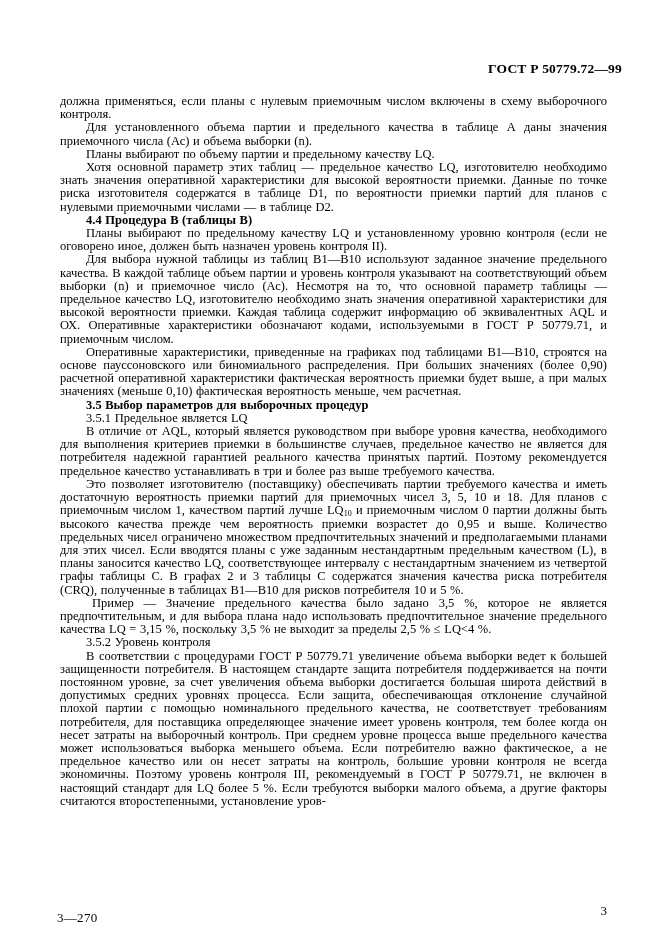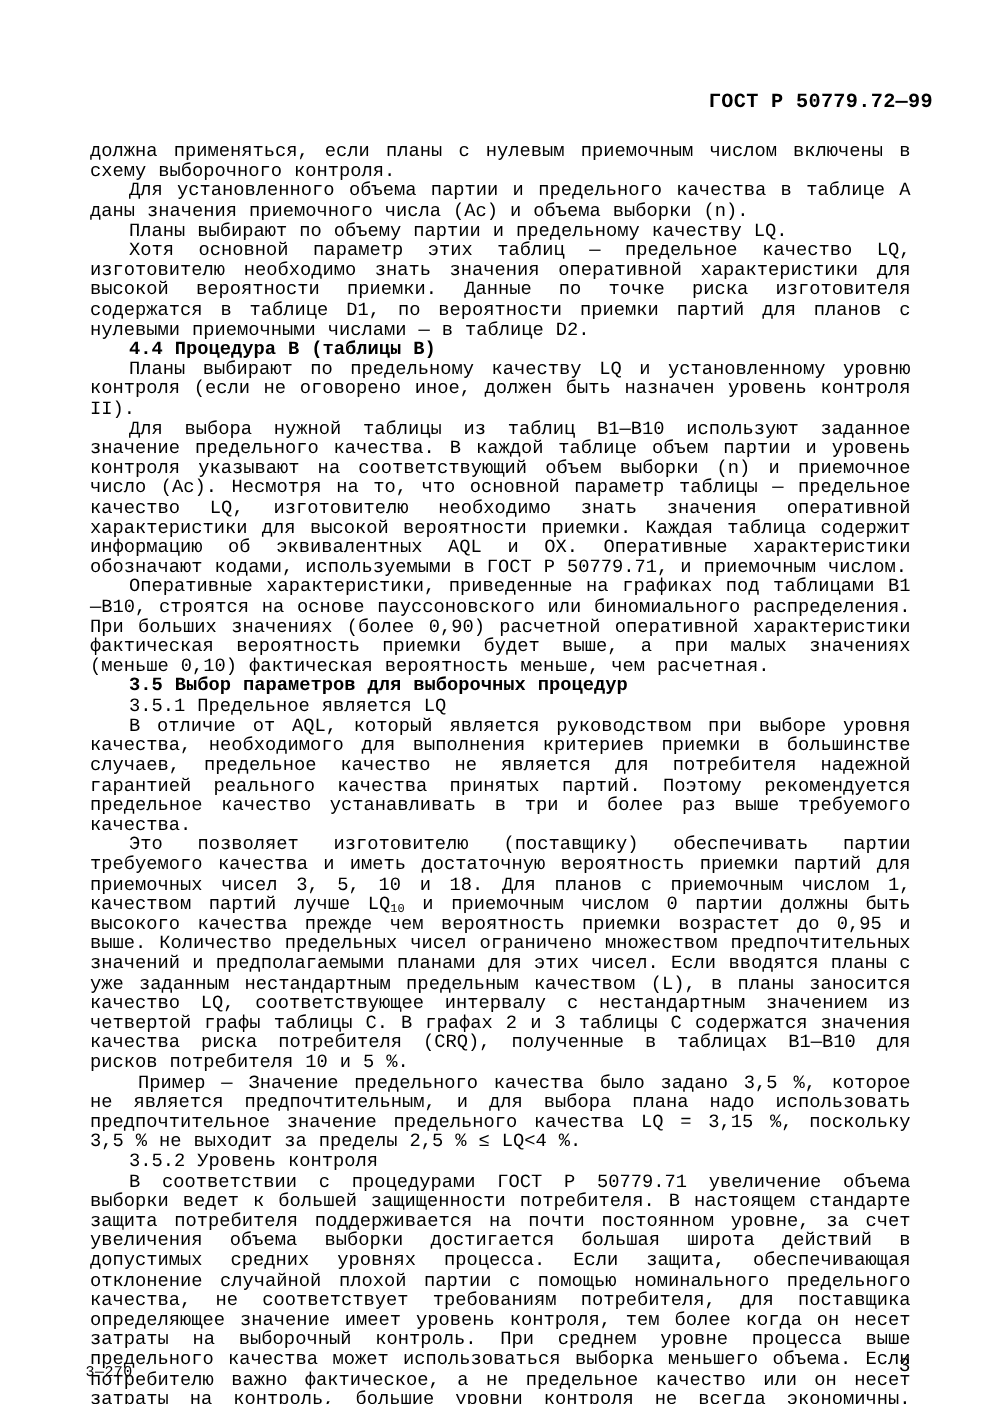--- a/index.html
+++ b/index.html
@@ -6,21 +6,21 @@
     margin: 0;
     padding: 0;
     background: #ffffff;
   }
   .page {
     position: relative;
     width: 661px;
     height: 936px;
     background: #ffffff;
     color: #000000;
-    font-family: Liberation Mono, monospace;
+    font-family: Liberation Serif, serif;
     overflow: hidden;
   }
   .doc-header {
     position: absolute;
     top: 61px;
     left: 0;
     right: 39px;
     text-align: right;
     font-weight: bold;
     font-size: 13.5px;
@@ -46,21 +46,21 @@
   .doc-content p.example      { text-indent: 32px; }
   .doc-content sub {
     font-size: 8px;
     line-height: 0;
     vertical-align: -2px;
   }
   .doc-footer-left {
     position: absolute;
     left: 57px;
     top: 910px;
-    font-size: 10px;
+    font-size: 13px;
     letter-spacing: 0.3px;
   }
   .doc-page-number {
     position: absolute;
     right: 54px;
     top: 903px;
     font-size: 13px;
   }
 </style>
 </head>

